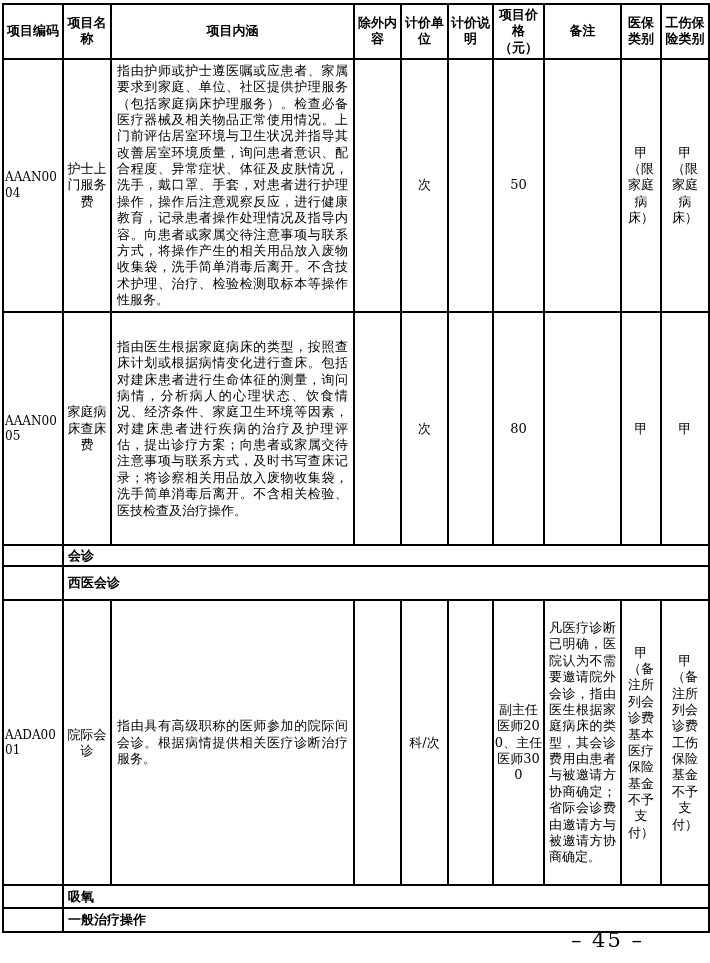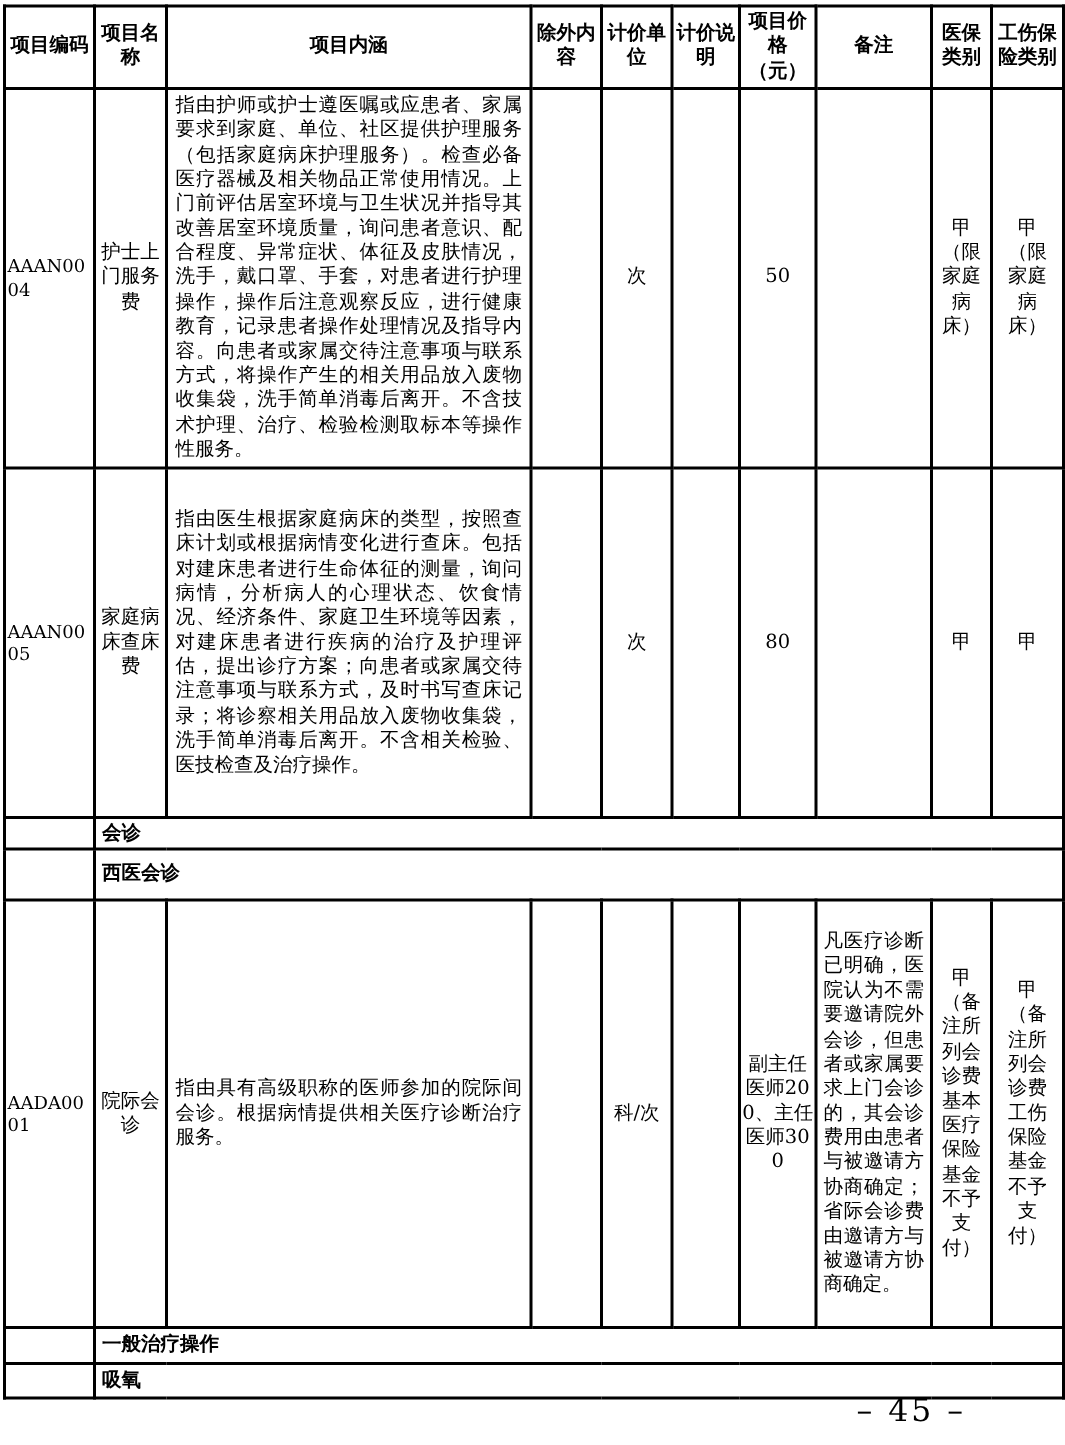--- a/index.html
+++ b/index.html
@@ -136,29 +136,29 @@
         <td class="section-label" colspan="9">西医会诊</td>
       </tr>
       <tr class="h-r2">
         <td class="code">AADA0001</td>
         <td class="name">院际会诊</td>
         <td class="desc">指由具有高级职称的医师参加的院际间会诊。根据病情提供相关医疗诊断治疗服务。</td>
         <td class="center"></td>
         <td class="center">科/次</td>
         <td class="center"></td>
         <td class="price-note">副主任医师200、主任医师300</td>
-        <td class="remark">凡医疗诊断已明确，医院认为不需要邀请院外会诊，但患者或家属要求上门会诊的，其会诊费用由患者与被邀请方协商确定；省际会诊费由邀请方与被邀请方协商确定。</td>
+        <td class="remark">凡医疗诊断已明确，医院认为不需要邀请院外会诊，指由医生根据家庭病床的类型，其会诊费用由患者与被邀请方协商确定；省际会诊费由邀请方与被邀请方协商确定。</td>
         <td class="mi">甲（备注所列会诊费基本医疗保险基金不予支付）</td>
         <td class="wi">甲（备注所列会诊费工伤保险基金不予支付）</td>
+      </tr>
+      <tr class="section-row h-s3">
+        <td></td>
+        <td class="section-label" colspan="9">吸氧</td>
       </tr>
       <tr class="section-row h-s2">
         <td></td>
         <td class="section-label" colspan="9">一般治疗操作</td>
-      </tr>
-      <tr class="section-row h-s3">
-        <td></td>
-        <td class="section-label" colspan="9">吸氧</td>
       </tr>
     </tbody>
   </table>
 
   <div class="page-number">– 45 –</div>
 </div>
 
 </body></html>

